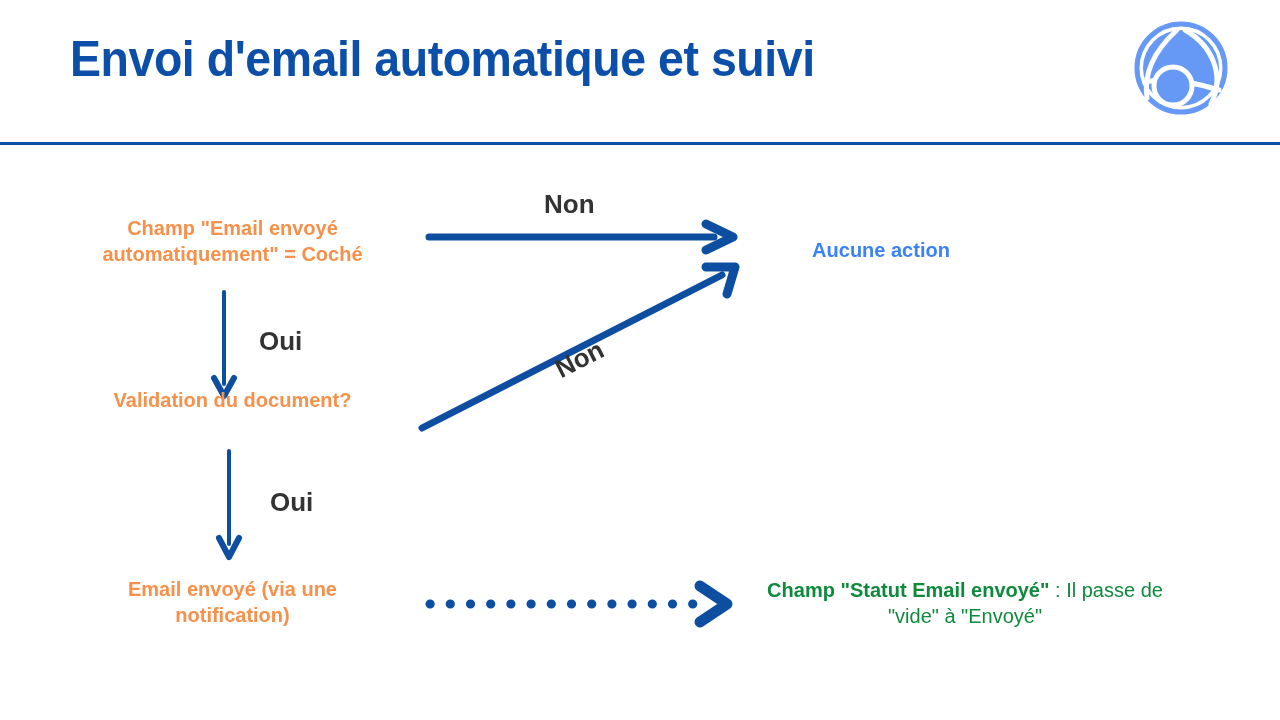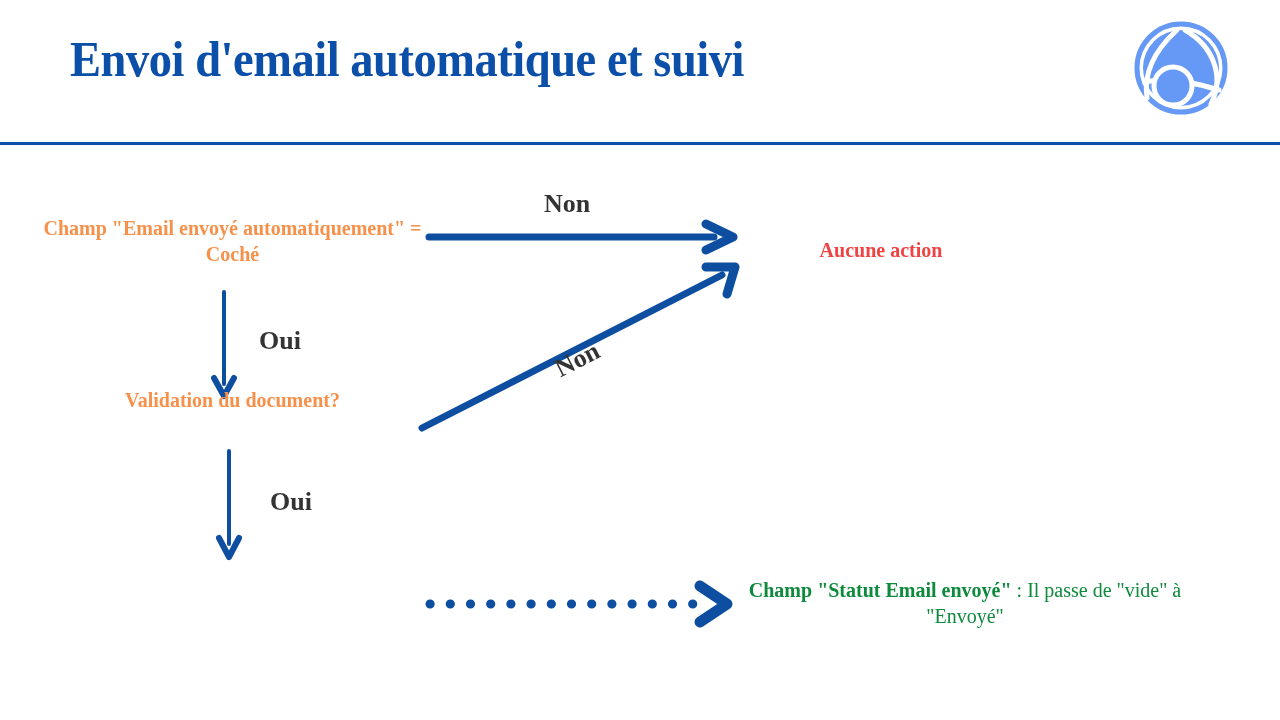--- a/index.html
+++ b/index.html
@@ -13,21 +13,20 @@
     font-family: "Liberation Sans", sans-serif;
     overflow: hidden;
     position: relative;
   }
   .slide {
     position: absolute;
     inset: 0;
     width: 1280px;
     height: 672px;
     background: #ffffff;
-    font-family: Liberation Serif, serif;
   }
 
   
   .slide-title {
     position: absolute;
     left: 70px;
     top: 32px;
     width: 1020px;
     font-size: 50px;
     font-weight: 700;
@@ -56,21 +55,21 @@
   }
 
   
   .node {
     position: absolute;
     text-align: center;
     font-weight: 700;
     line-height: 1.28;
   }
   .node-orange { color: #f7904a; }
-  .node-red    { color: #ef4444; }
+  .node-red    { color: #3b82f6; }
   .node-green  { color: #0e8a3c; }
 
   .node-a {
     left: 40px;
     top: 216px;
     width: 385px;
     font-size: 20px;
   }
 
   .node-b {
@@ -174,20 +173,21 @@
     <g>
       <line x1="430" y1="604" x2="700" y2="604" stroke="#0d4ea0" stroke-width="9" stroke-linecap="round" stroke-dasharray="0.2 20"></line>
       <path d="M700 586 L 727 604 L 700 622" fill="none" stroke="#0d4ea0" stroke-width="11" stroke-linecap="round" stroke-linejoin="round"></path>
     </g>
   </svg>
 
   <div class="node node-orange node-a">Champ "Email envoyé automatiquement" = Coché</div>
 
   <div class="node node-orange node-b">Validation du document?</div>
 
+  <div class="node node-orange node-c">Email envoyé (via une notification)</div>
 
   <div class="node node-red node-aucune">Aucune action</div>
 
   <div class="node node-green node-statut"><span>Champ "Statut Email envoyé"</span><span class="reg"> : Il passe de "vide" à "Envoyé"</span></div>
 
   <div class="edge-label label-non-1">Non</div>
 
   <div class="edge-label label-oui-1">Oui</div>
 
   <div class="edge-label label-non-2">Non</div>

